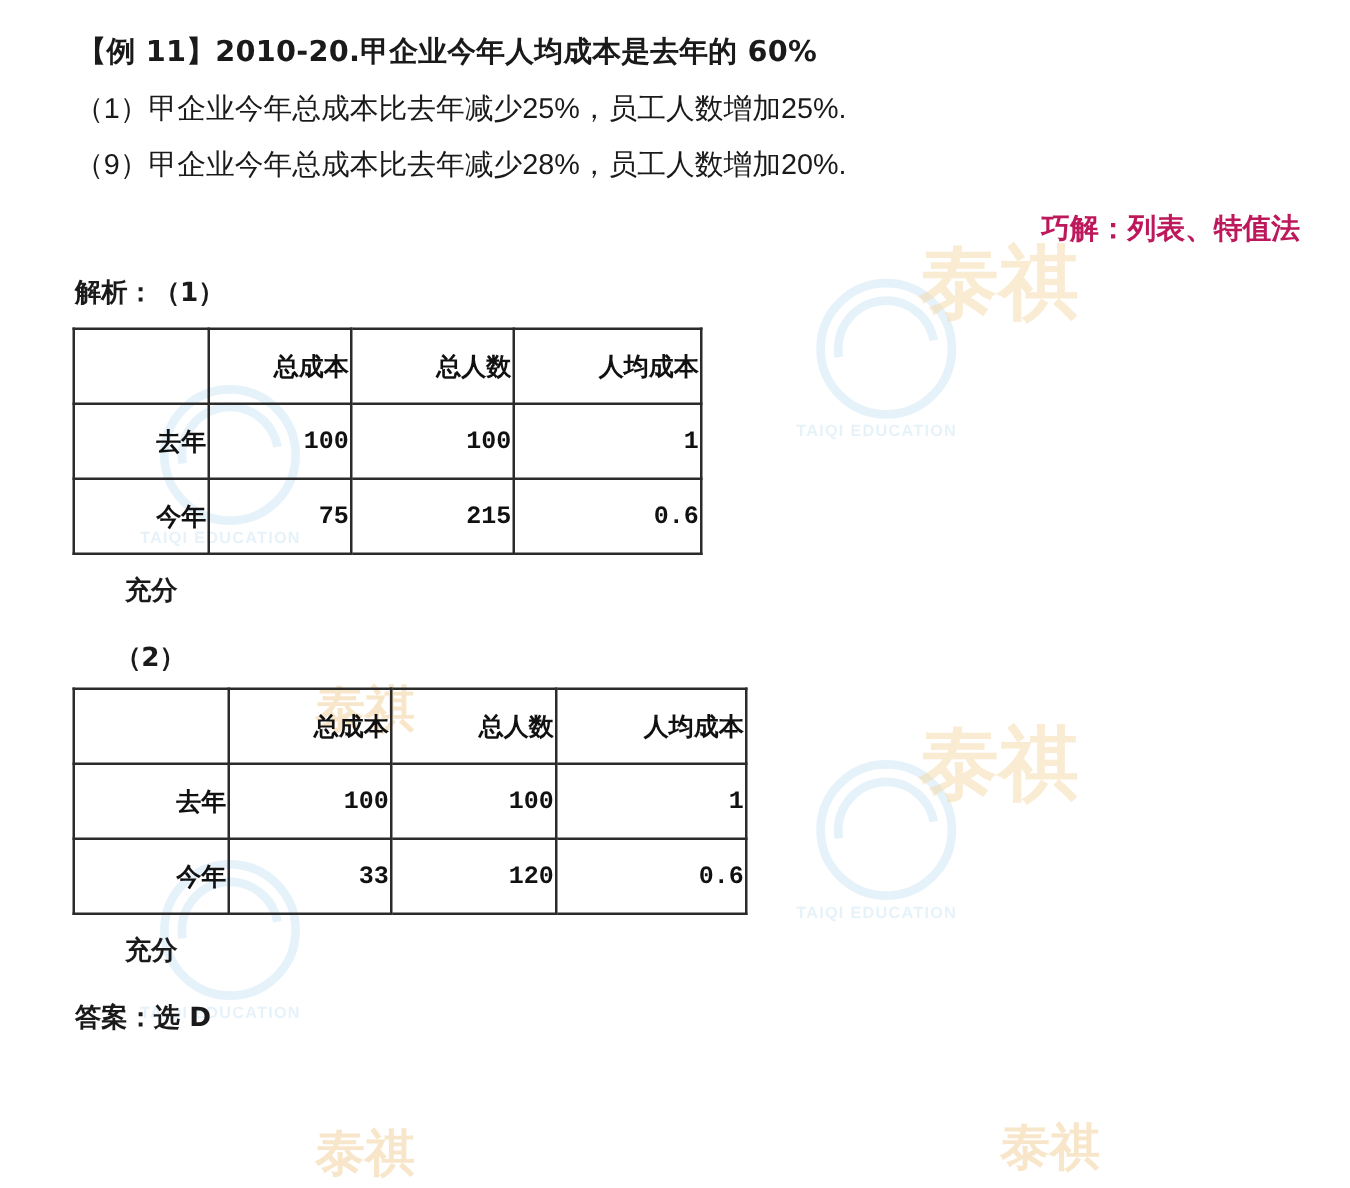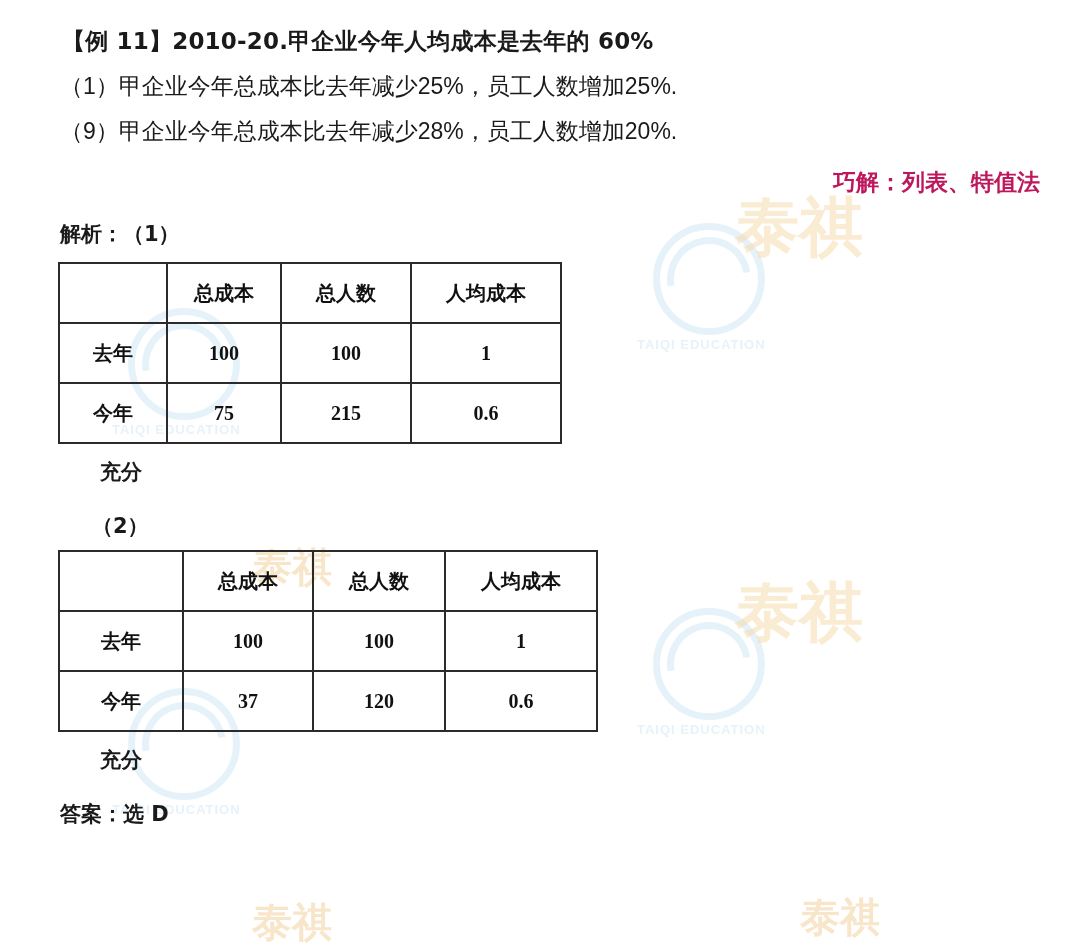--- a/index.html
+++ b/index.html
@@ -128,22 +128,22 @@
 
   table.grid {
     border-collapse: collapse;
     margin: 0 0 0 0;
     background: transparent;
   }
   table.grid td, table.grid th {
     border: 2px solid #2b2b2b;
     font-size: 20px;
     font-weight: bold;
-    text-align: center;
-    font-family: Liberation Serif, serif;
+    text-align: right;
+    font-family: Liberation Mono, monospace;
     color: #111;
     background: transparent;
   }
   table.t1 td, table.t1 th { height: 56px; }
   table.t1 .c0 { width: 104px; }
   table.t1 .c1 { width: 110px; }
   table.t1 .c2 { width: 126px; }
   table.t1 .c3 { width: 146px; }
 
   table.t2 td, table.t2 th { height: 56px; }
@@ -236,21 +236,21 @@
         <th class="c3">人均成本</th>
       </tr>
       <tr>
         <td class="c0">去年</td>
         <td class="c1">100</td>
         <td class="c2">100</td>
         <td class="c3">1</td>
       </tr>
       <tr>
         <td class="c0">今年</td>
-        <td class="c1">37</td>
+        <td class="c1">33</td>
         <td class="c2">120</td>
         <td class="c3">0.6</td>
       </tr>
     </tbody>
       </table>
   </div>
 
   <div class="line suff">充分</div>
 
   <div class="line answer">答案：选 D</div>

